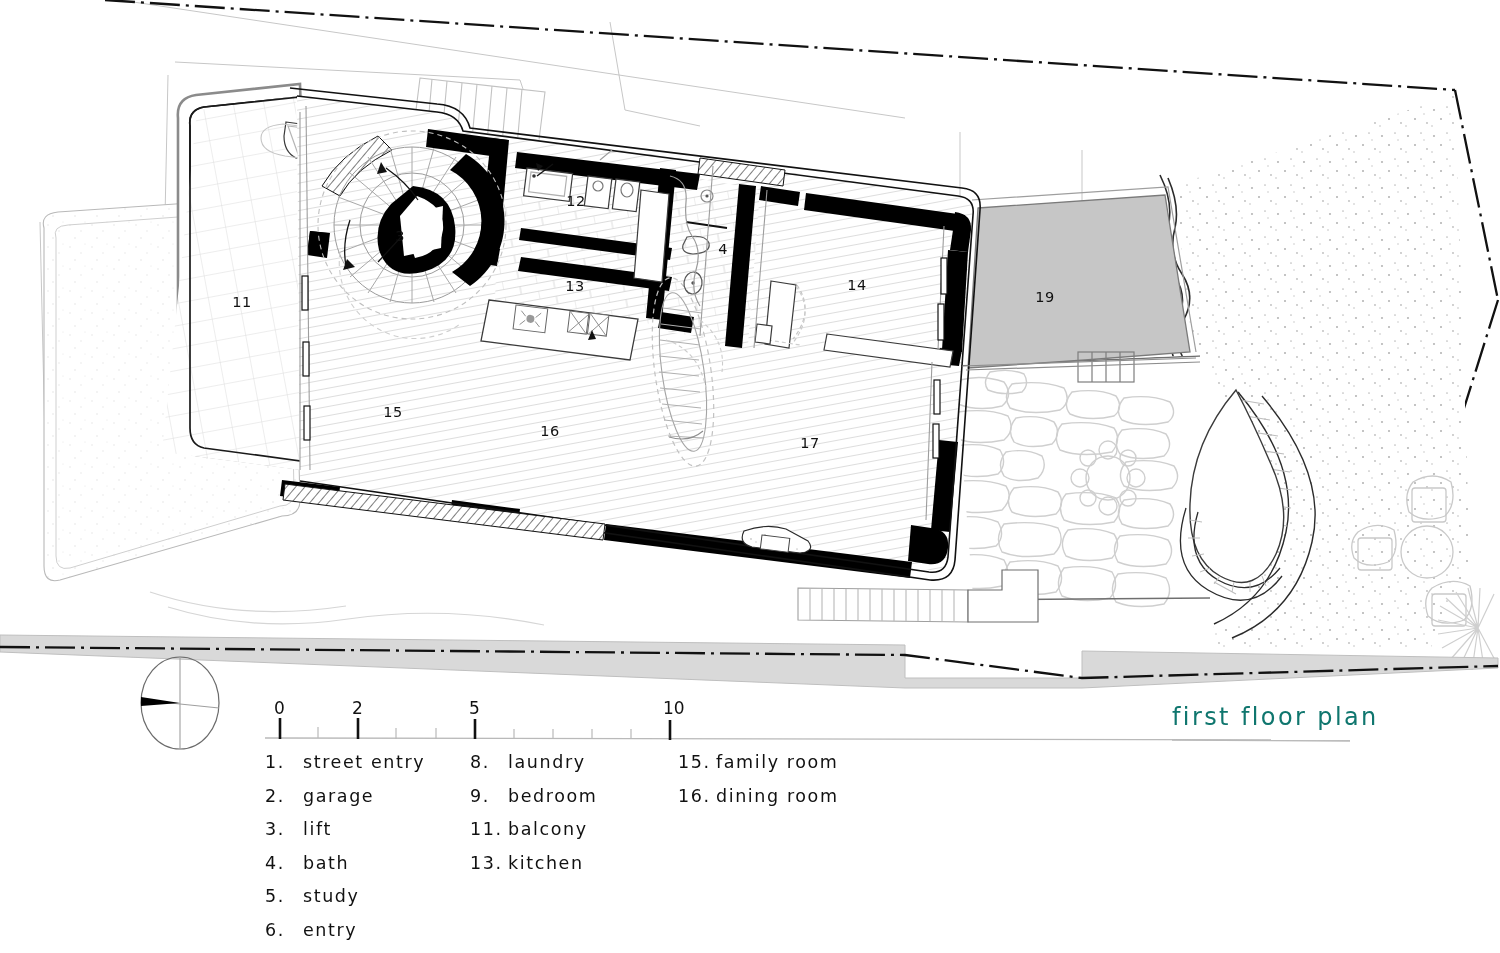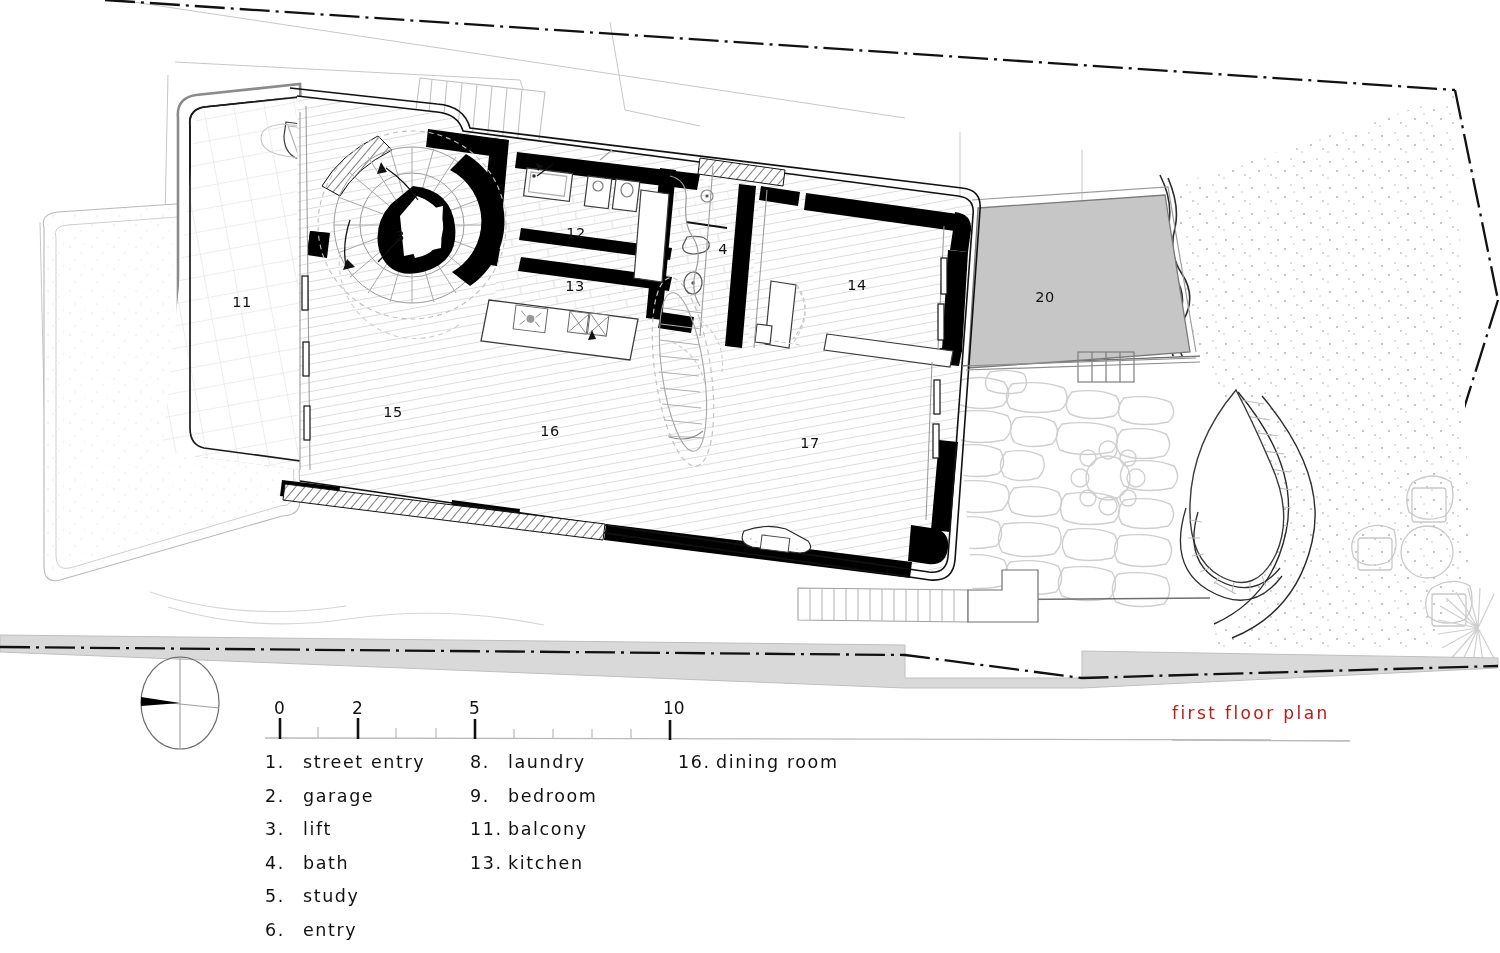--- a/index.html
+++ b/index.html
@@ -23,21 +23,21 @@
   .legend-col.c3{width:240px;}
   .legend-row{
     display:flex;align-items:baseline;height:33.5px;
     font-size:17.5px;letter-spacing:1.6px;white-space:nowrap;
   }
   .legend-num{width:38px;flex:none;}
   .legend-label{}
 
   #plan-title{
     position:absolute;left:1172px;top:703px;
-    font-size:17px;letter-spacing:2.4px;white-space:nowrap;color:#b91c1c;
+    font-size:24px;letter-spacing:2.4px;white-space:nowrap;color:#0f766e;
   }
 
   
   .scale-num{
     position:absolute;font-size:17px;color:#111;letter-spacing:0px;
   }
 
   
   .room-num{
     position:absolute;font-size:14.5px;color:#111;letter-spacing:0.4px;
@@ -491,28 +491,28 @@
         <path d="M670,720 L670,740"></path>
       </g>
     </g>
 
     <path d="M1172,740 L1350,741" stroke="#b9b9b9" stroke-width="1.3" fill="none"></path>
   </svg>
 
   <div id="room-labels">
       <div class="room-num" style="left: 242px; top: 302px;">11</div>
       <div class="room-num" style="left: 400px; top: 236px;">3</div>
-      <div class="room-num" style="left: 576px; top: 201px; margin-top: 32px;">12</div>
+      <div class="room-num" style="left: 576px; top: 201px;">12</div>
       <div class="room-num" style="left: 575px; top: 286px;">13</div>
       <div class="room-num" style="left: 723px; top: 249px;">4</div>
       <div class="room-num" style="left: 857px; top: 277px; margin-top: 8px;">14</div>
       <div class="room-num" style="left: 393px; top: 412px;">15</div>
       <div class="room-num" style="left: 550px; top: 431px;">16</div>
       <div class="room-num" style="left: 810px; top: 443px;">17</div>
-      <div class="room-num" style="left: 1045px; top: 297px;">20</div>
+      <div class="room-num" style="left: 1045px; top: 297px;">19</div>
     </div>
 
   <div id="scale-numbers">
       <div class="scale-num" style="left: 274px; top: 698px;">0</div>
       <div class="scale-num" style="left: 352px; top: 698px;">2</div>
       <div class="scale-num" style="left: 469px; top: 698px;">5</div>
       <div class="scale-num" style="left: 663px; top: 698px;">10</div>
     </div>
 
   <div id="plan-title">first floor plan</div>
@@ -557,19 +557,23 @@
           <span class="legend-num">11.</span>
           <span class="legend-label">balcony</span>
         </div>
         <div class="legend-row">
           <span class="legend-num">13.</span>
           <span class="legend-label">kitchen</span>
         </div>
       </div>
       <div class="legend-col c3">
         <div class="legend-row">
+          <span class="legend-num">15.</span>
+          <span class="legend-label">family room</span>
+        </div>
+        <div class="legend-row">
           <span class="legend-num">16.</span>
           <span class="legend-label">dining room</span>
         </div>
       </div>
     </div>
 
 </div>
 
 </body></html>

